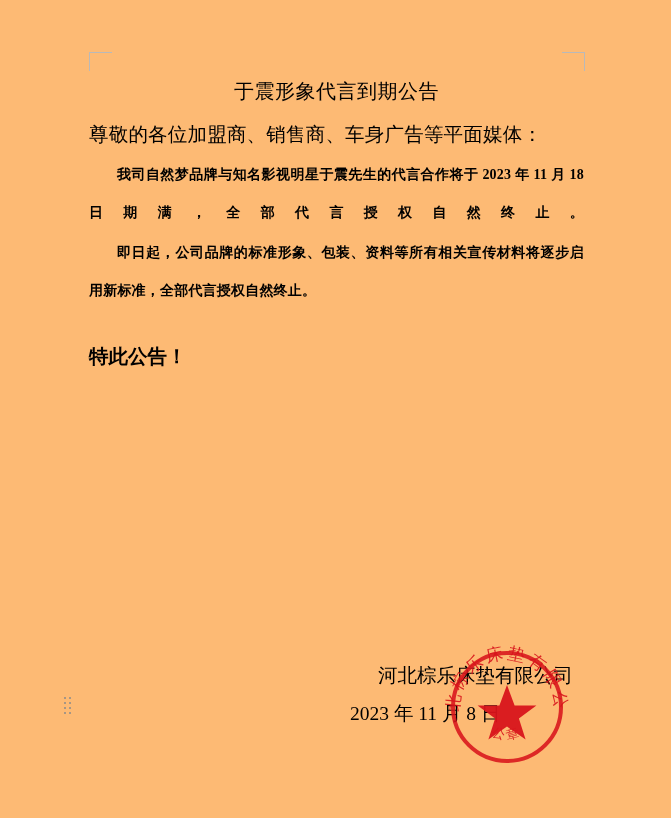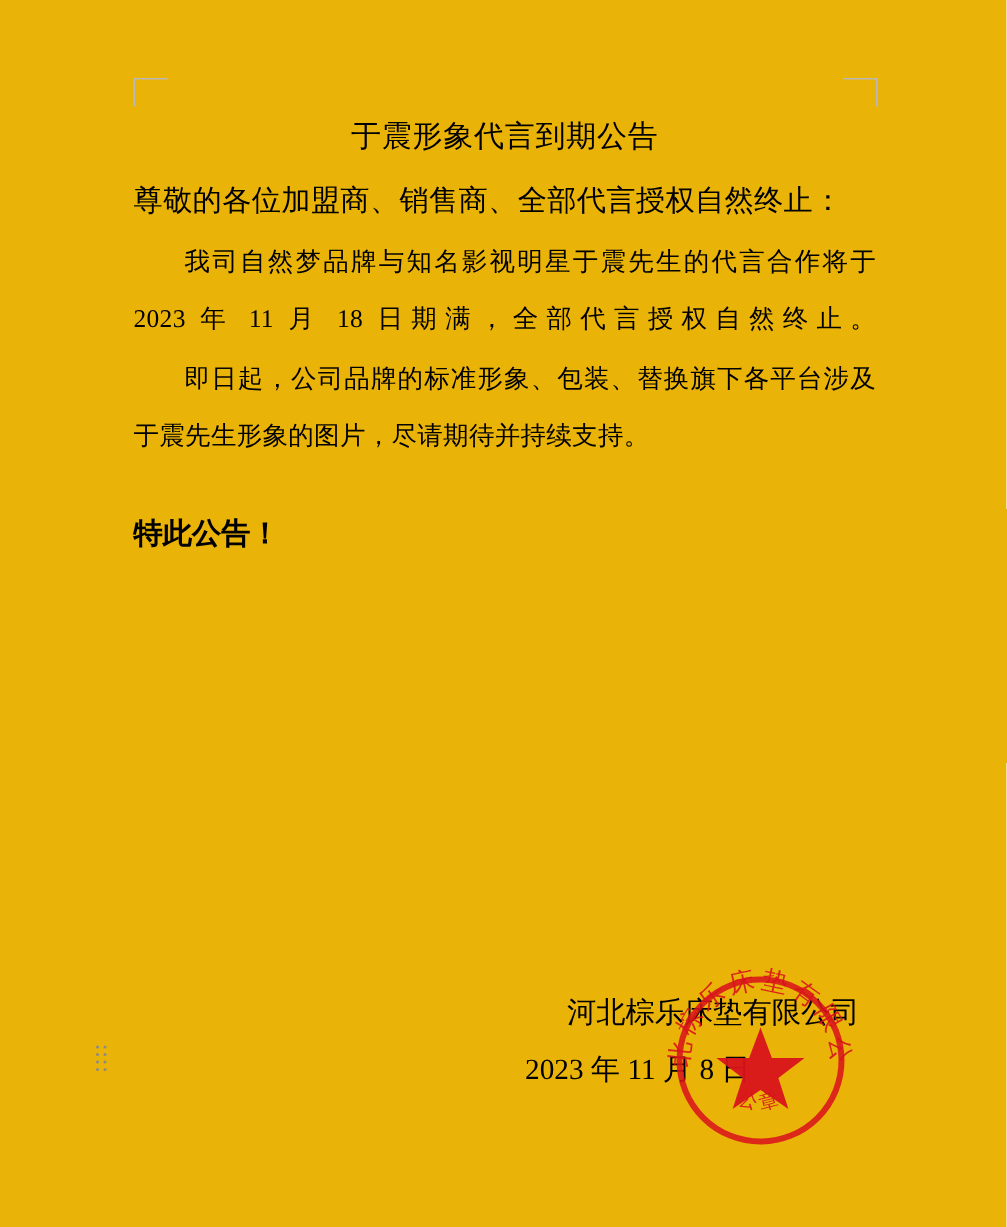--- a/index.html
+++ b/index.html
@@ -15,21 +15,21 @@
     color: #000000;
     overflow: hidden;
   }
 
   
   .page {
     position: absolute;
     left: 0; top: 0;
     width: 671px;
     height: 818px;
-    background: #eab308;
+    background: #fdba74;
   }
 
   
   .mark {
     position: absolute;
     border-color: #b9b9b9;
     border-style: solid;
     border-width: 0;
   }
   .mark-tl { left: 89px;  top: 52px;  width: 22px; height: 18px; border-left-width: 1px; border-top-width: 1px; }
@@ -73,27 +73,28 @@
   .salutation {
     font-size: 19.5px;
     line-height: 38px;
     letter-spacing: 0.2px;
     margin: 0 0 2px 0;
     text-align: justify;
     text-align-last: left;
   }
 
   p.para {
-    font-size: 17px;
+    font-size: 14px;
     line-height: 38px;
     letter-spacing: 0.2px;
     margin: 0 0 2px 0;
     text-indent: 2em;
     text-align: justify;
     text-align-last: left;
+    font-weight: bold;
   }
 
   p.para.loose {
     text-align: justify;
     text-align-last: justify;
   }
   .spacer-mid { height: 26px; }
 
   .notice-line {
     font-size: 19.5px;
@@ -147,26 +148,26 @@
       <i></i>
       <i></i>
       <i></i>
       <i></i>
   </div>
 
   <div class="content">
 
     <div class="doc-title">于震形象代言到期公告</div>
 
-    <div class="salutation">尊敬的各位加盟商、销售商、全部代言授权自然终止：</div>
+    <div class="salutation">尊敬的各位加盟商、销售商、车身广告等平面媒体：</div>
 
     <p class="para loose">我司自然梦品牌与知名影视明星于震先生的代言合作将于 2023 年 11 月 18 日期满，全部代言授权自然终止。</p>
 
 
-    <p class="para">即日起，公司品牌的标准形象、包装、替换旗下各平台涉及于震先生形象的图片，尽请期待并持续支持。</p>
+    <p class="para">即日起，公司品牌的标准形象、包装、资料等所有相关宣传材料将逐步启用新标准，全部代言授权自然终止。</p>
 
     <div class="spacer-mid"></div>
 
     <p class="notice-line">特此公告！</p>
 
   </div>
 
   <div class="signature">
     <p class="sig-line">河北棕乐床垫有限公司</p>
     <p class="sig-line date">2023 年 11 月 8 日</p>

